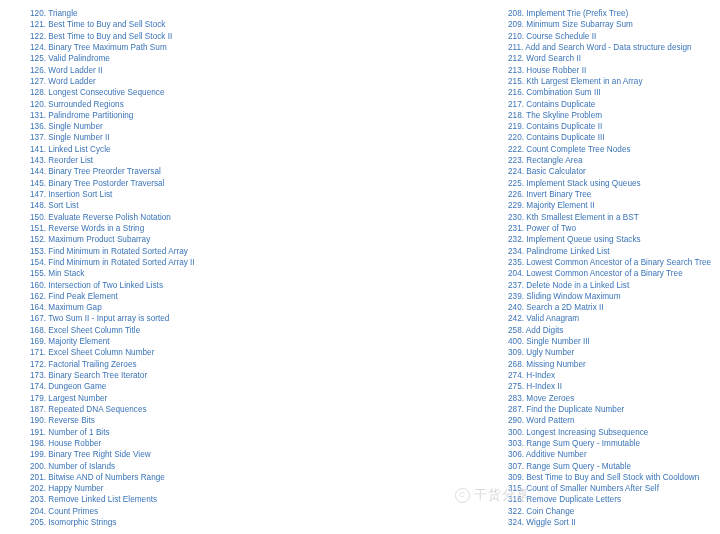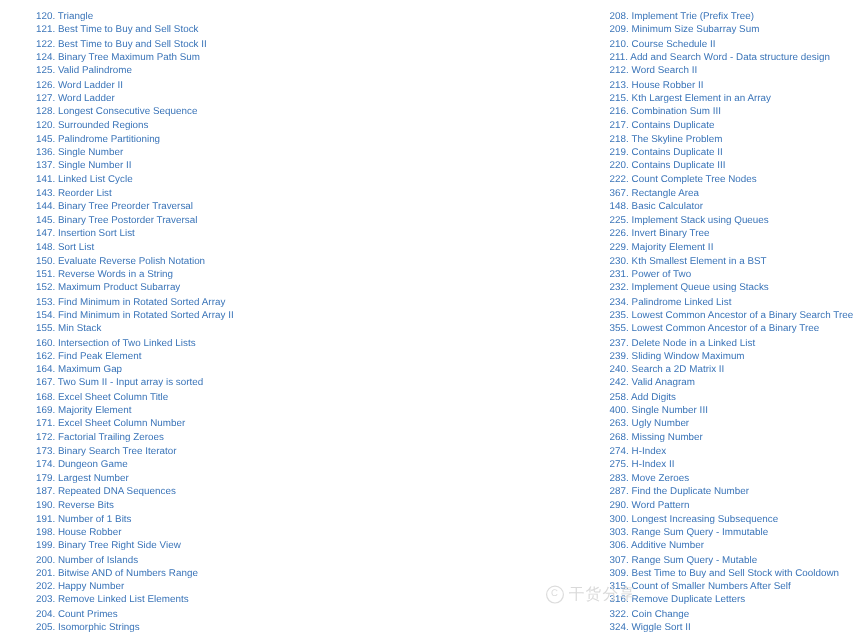--- a/index.html
+++ b/index.html
@@ -77,21 +77,21 @@
     <div class="col col-left">
       <div class="item">120. Triangle</div>
       <div class="item">121. Best Time to Buy and Sell Stock</div>
       <div class="item">122. Best Time to Buy and Sell Stock II</div>
       <div class="item">124. Binary Tree Maximum Path Sum</div>
       <div class="item">125. Valid Palindrome</div>
       <div class="item">126. Word Ladder II</div>
       <div class="item">127. Word Ladder</div>
       <div class="item">128. Longest Consecutive Sequence</div>
       <div class="item">120. Surrounded Regions</div>
-      <div class="item">145. Palindrome Partitioning</div>
+      <div class="item">131. Palindrome Partitioning</div>
       <div class="item">136. Single Number</div>
       <div class="item">137. Single Number II</div>
       <div class="item">141. Linked List Cycle</div>
       <div class="item">143. Reorder List</div>
       <div class="item">144. Binary Tree Preorder Traversal</div>
       <div class="item">145. Binary Tree Postorder Traversal</div>
       <div class="item">147. Insertion Sort List</div>
       <div class="item">148. Sort List</div>
       <div class="item">150. Evaluate Reverse Polish Notation</div>
       <div class="item">151. Reverse Words in a String</div>
@@ -129,38 +129,38 @@
       <div class="item">211. Add and Search Word - Data structure design</div>
       <div class="item">212. Word Search II</div>
       <div class="item">213. House Robber II</div>
       <div class="item">215. Kth Largest Element in an Array</div>
       <div class="item">216. Combination Sum III</div>
       <div class="item">217. Contains Duplicate</div>
       <div class="item">218. The Skyline Problem</div>
       <div class="item">219. Contains Duplicate II</div>
       <div class="item">220. Contains Duplicate III</div>
       <div class="item">222. Count Complete Tree Nodes</div>
-      <div class="item">367. Rectangle Area</div>
-      <div class="item">148. Basic Calculator</div>
+      <div class="item">223. Rectangle Area</div>
+      <div class="item">224. Basic Calculator</div>
       <div class="item">225. Implement Stack using Queues</div>
       <div class="item">226. Invert Binary Tree</div>
       <div class="item">229. Majority Element II</div>
       <div class="item">230. Kth Smallest Element in a BST</div>
       <div class="item">231. Power of Two</div>
       <div class="item">232. Implement Queue using Stacks</div>
       <div class="item">234. Palindrome Linked List</div>
       <div class="item">235. Lowest Common Ancestor of a Binary Search Tree</div>
-      <div class="item">355. Lowest Common Ancestor of a Binary Tree</div>
+      <div class="item">204. Lowest Common Ancestor of a Binary Tree</div>
       <div class="item">237. Delete Node in a Linked List</div>
       <div class="item">239. Sliding Window Maximum</div>
       <div class="item">240. Search a 2D Matrix II</div>
       <div class="item">242. Valid Anagram</div>
       <div class="item">258. Add Digits</div>
       <div class="item">400. Single Number III</div>
-      <div class="item">263. Ugly Number</div>
+      <div class="item">309. Ugly Number</div>
       <div class="item">268. Missing Number</div>
       <div class="item">274. H-Index</div>
       <div class="item">275. H-Index II</div>
       <div class="item">283. Move Zeroes</div>
       <div class="item">287. Find the Duplicate Number</div>
       <div class="item">290. Word Pattern</div>
       <div class="item">300. Longest Increasing Subsequence</div>
       <div class="item">303. Range Sum Query - Immutable</div>
       <div class="item">306. Additive Number</div>
       <div class="item">307. Range Sum Query - Mutable</div>

